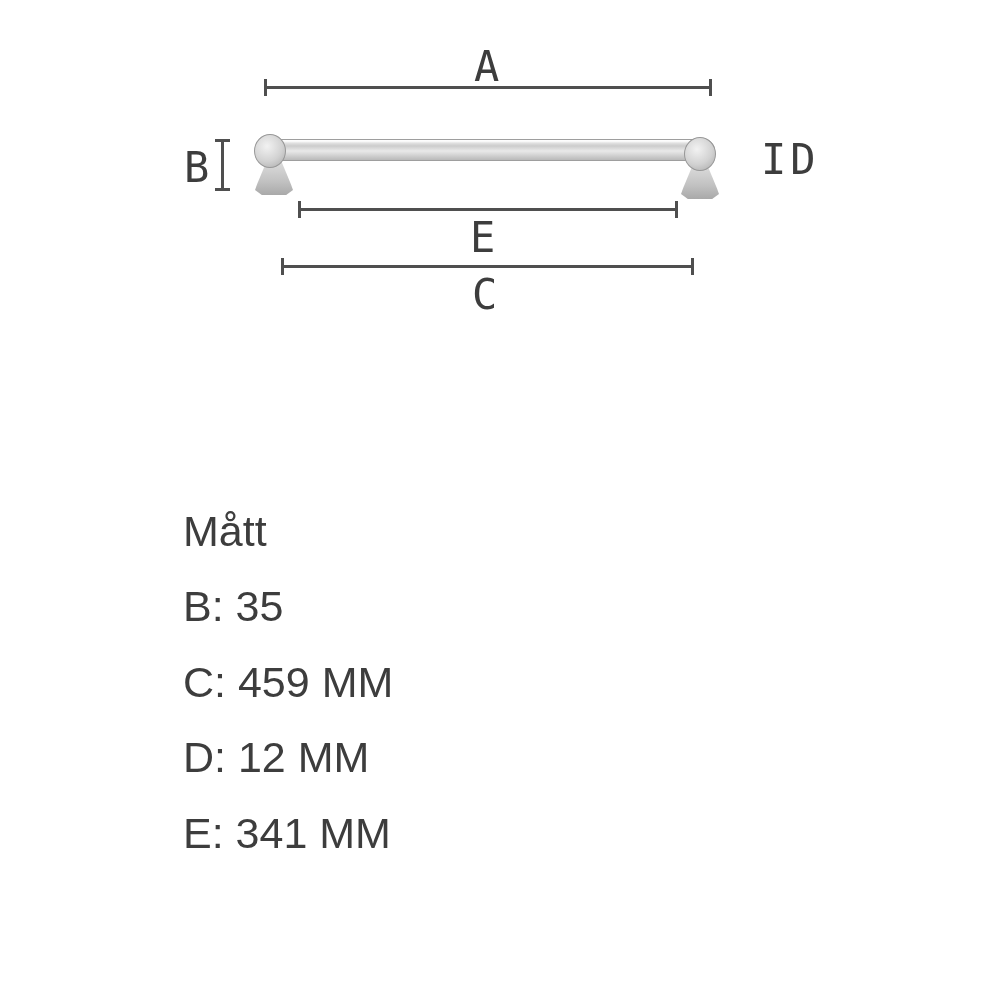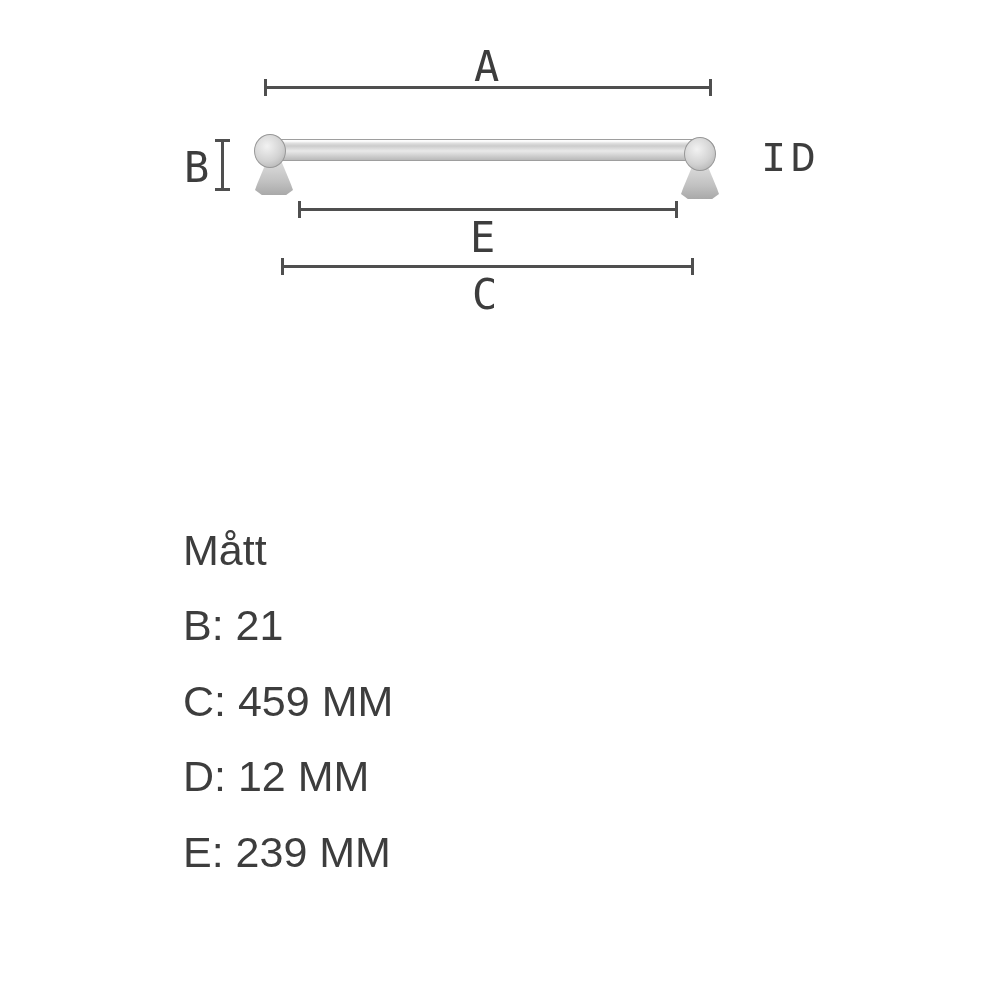--- a/index.html
+++ b/index.html
@@ -55,21 +55,21 @@
   .diagram-label {
     position: absolute;
     font-family: "DejaVu Sans Mono", "Liberation Mono", monospace;
     font-size: 42px;
     line-height: 1;
     color: var(--text-color, #3d3d3d);
     white-space: nowrap;
   }
   .label-a  { left: 474px; top: 46px;  }
   .label-b  { left: 184px; top: 147px; }
-  .label-id { left: 761px; top: 139px; letter-spacing: 4px; font-family: Liberation Mono, monospace; }
+  .label-id { left: 761px; top: 139px; letter-spacing: 4px; }
   .label-e  { left: 470px; top: 217px; }
   .label-c  { left: 472px; top: 274px; }
 
   
   .handle-bar {
     position: absolute;
     left: 257px; top: 139px;
     width: 458px; height: 22px;
     border-radius: 11px;
     background: linear-gradient(to bottom, #f4f4f4 0%, #cccccc 30%, #e9e9e9 55%, #b9b9b9 100%);
@@ -91,21 +91,21 @@
     clip-path: polygon(32% 0%, 68% 0%, 94% 68%, 100% 86%, 82% 100%, 18% 100%, 0% 86%, 6% 68%);
     background: linear-gradient(to bottom, #dedede 0%, #c2c2c2 60%, #a9a9a9 100%);
   }
   .foot-left  { left: 255px; top: 160px; }
   .foot-right { left: 681px; top: 164px; }
 
   
   .specs {
     position: absolute;
     left: 183px;
-    top: 524px;
+    top: 505px;
     color: var(--text-color, #3d3d3d);
     font-family: "Liberation Sans", sans-serif;
     font-size: 43px;
   }
   .spec-line {
     height: 75.4px;
     line-height: 1.22;
     white-space: nowrap;
   }
 </style>
@@ -134,19 +134,19 @@
 
     <div class="dim-h dim-e"></div>
     <div class="diagram-label label-e">E</div>
 
     <div class="dim-h dim-c"></div>
     <div class="diagram-label label-c">C</div>
   </div>
 
   <div class="specs">
     <div class="spec-line">Mått</div>
-    <div class="spec-line">B: 21</div>
+    <div class="spec-line">B: 35</div>
     <div class="spec-line">C: 459 MM</div>
     <div class="spec-line">D: 12 MM</div>
-    <div class="spec-line">E: 239 MM</div>
+    <div class="spec-line">E: 341 MM</div>
   </div>
 
 </div>
 
 </body></html>

